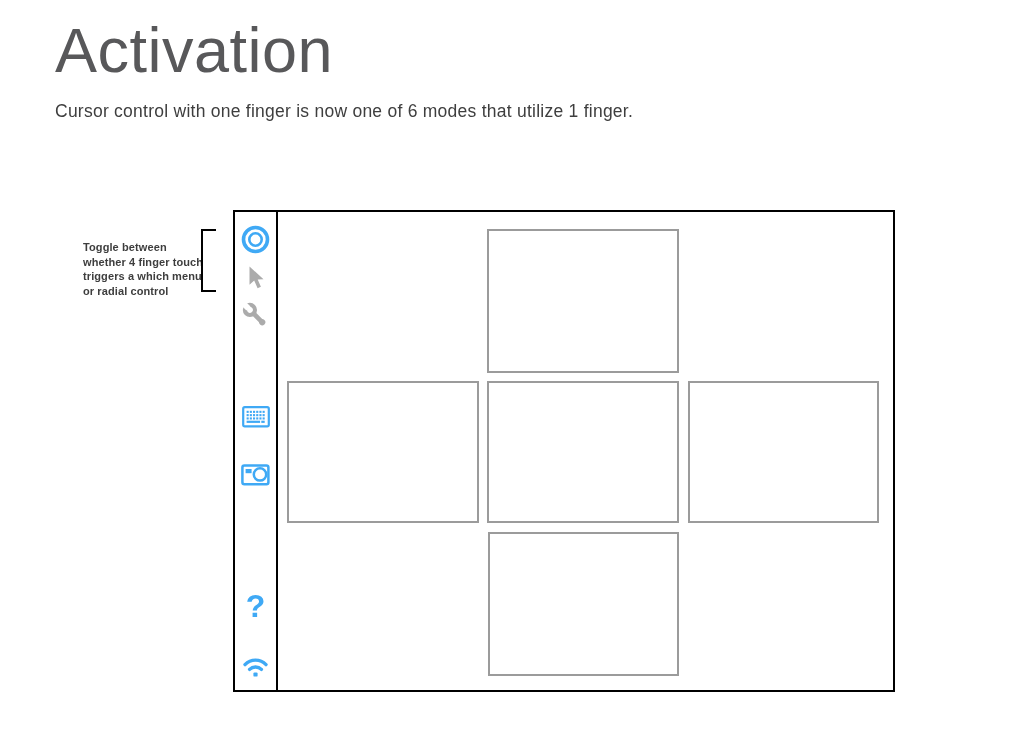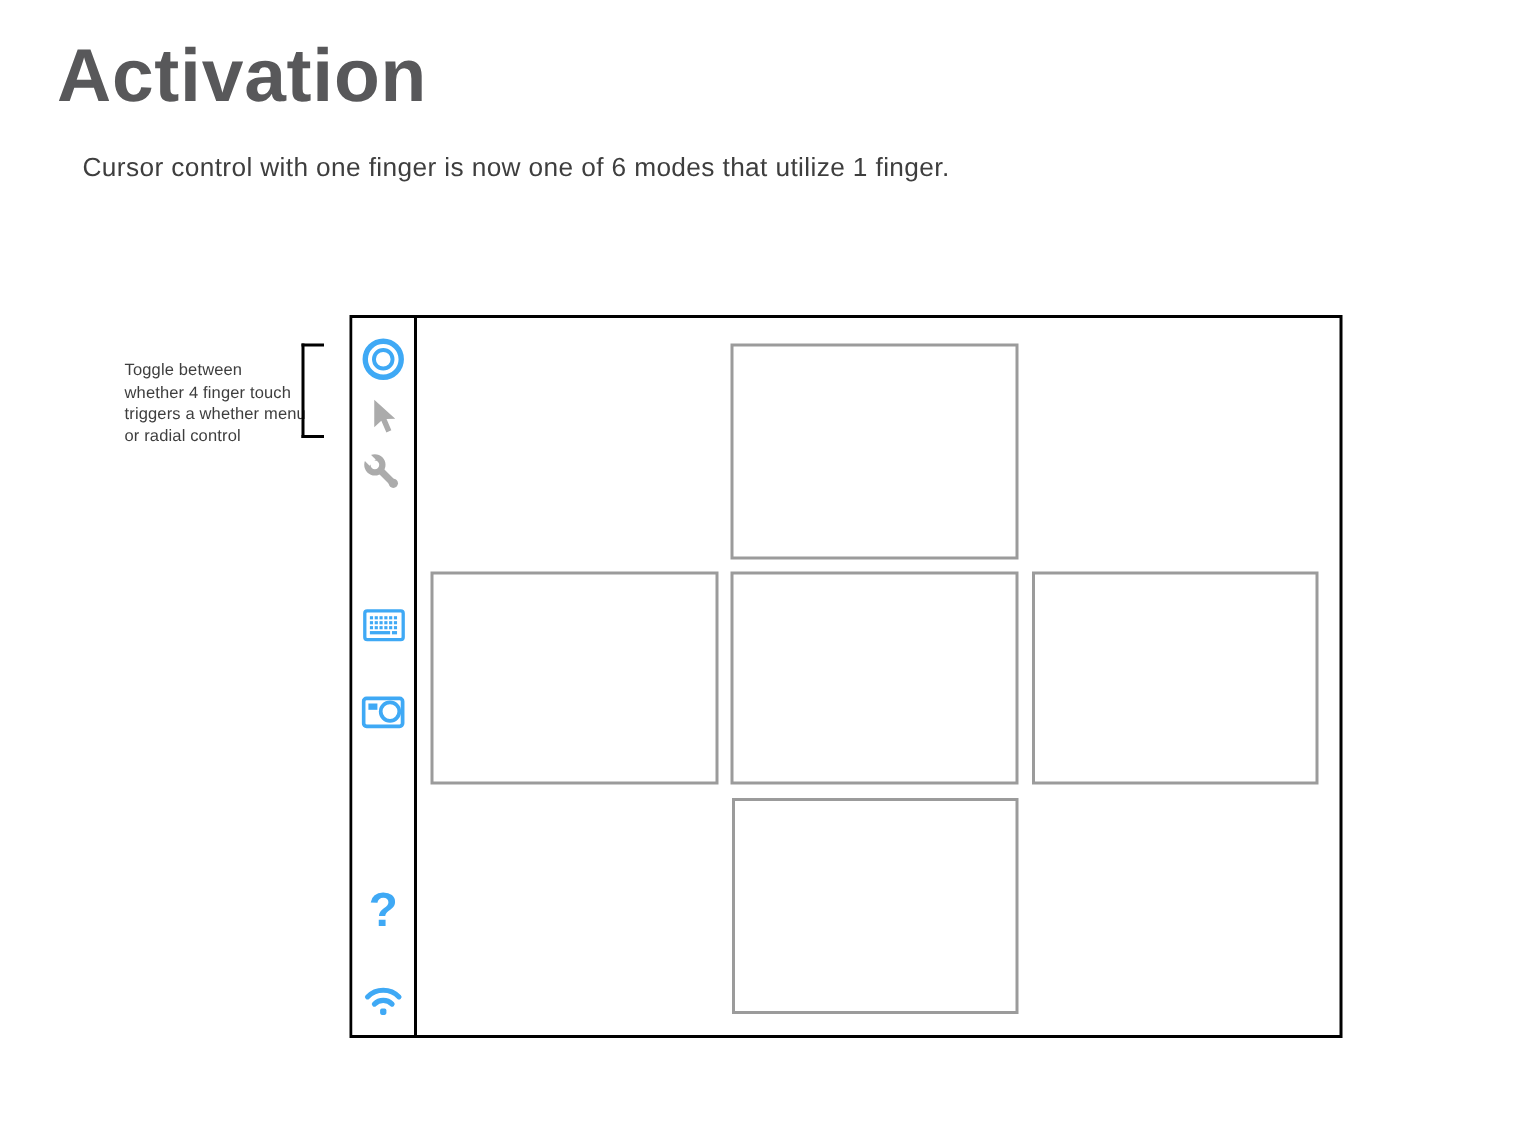--- a/index.html
+++ b/index.html
@@ -13,34 +13,35 @@
   *{margin:0;padding:0;box-sizing:border-box;}
   html,body{width:1024px;height:748px;}
   body{
     position:relative;
     background:#ffffff;
     font-family:"Liberation Sans", sans-serif;
     overflow:hidden;
   }
   
   .page-title{
-    position:absolute;left:38px;top:14px;
-    font-size:50px;line-height:72px;font-weight:700;
+    position:absolute;left:55px;top:14px;
+    font-size:63px;line-height:72px;font-weight:400;
     letter-spacing:0.5px;color:var(--title-gray);
   }
   .page-desc{
     position:absolute;left:55px;top:99px;
     font-size:17.5px;line-height:24.5px;letter-spacing:0.25px;
     color:var(--text-dark);
   }
   
   .annotation-note{
     position:absolute;left:83px;top:240px;width:132px;
     font-size:11px;line-height:14.6px;letter-spacing:0.1px;
     color:var(--text-dark);
+    font-weight:bold;
   }
   .annotation-bracket{
     position:absolute;left:201px;top:229px;width:15px;height:63px;
     border-left:2.5px solid var(--ink);
     border-top:2.5px solid var(--ink);
     border-bottom:2.5px solid var(--ink);
   }
   
   .app-window{
     position:absolute;left:233px;top:210px;width:662px;height:482px;
@@ -83,21 +84,21 @@
 
 <h1 class="page-title">Activation</h1>
 
 <div class="page-desc">
   <div>Cursor control with one finger is now one of 6 modes that utilize 1 finger.</div>
 </div>
 
 <div class="annotation-note">
   <div>Toggle between</div>
   <div>whether 4 finger touch</div>
-  <div>triggers a whether menu</div>
+  <div>triggers a which menu</div>
   <div>or radial control</div>
 </div>
 
 <div class="annotation-bracket"></div>
 
 <div class="app-window">
 
   <div class="toolbar">
 
     <div class="tool tool-radial">

